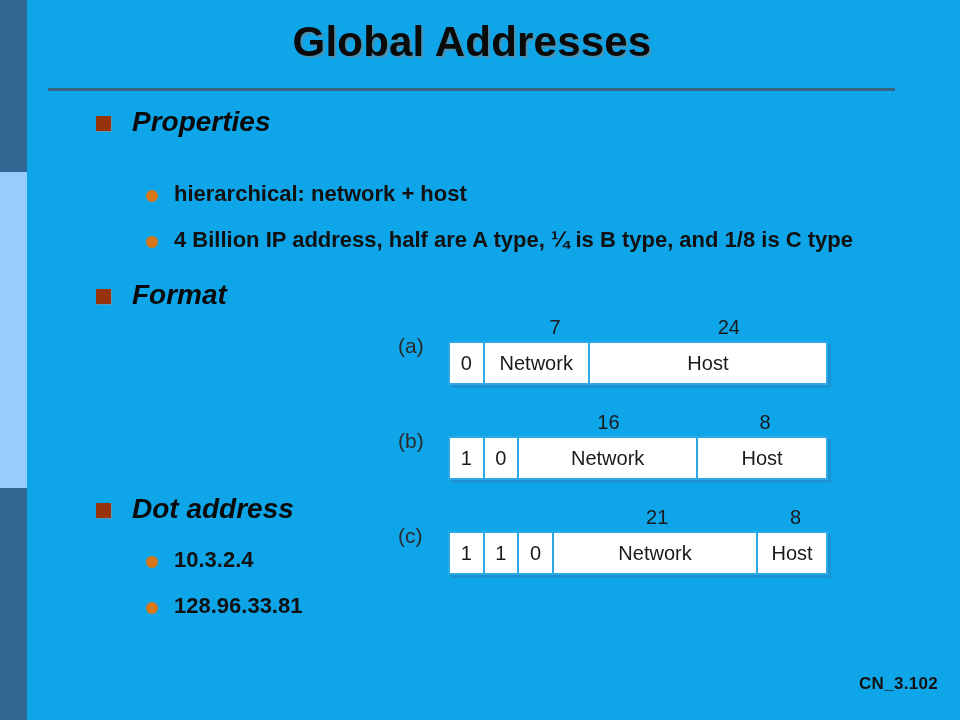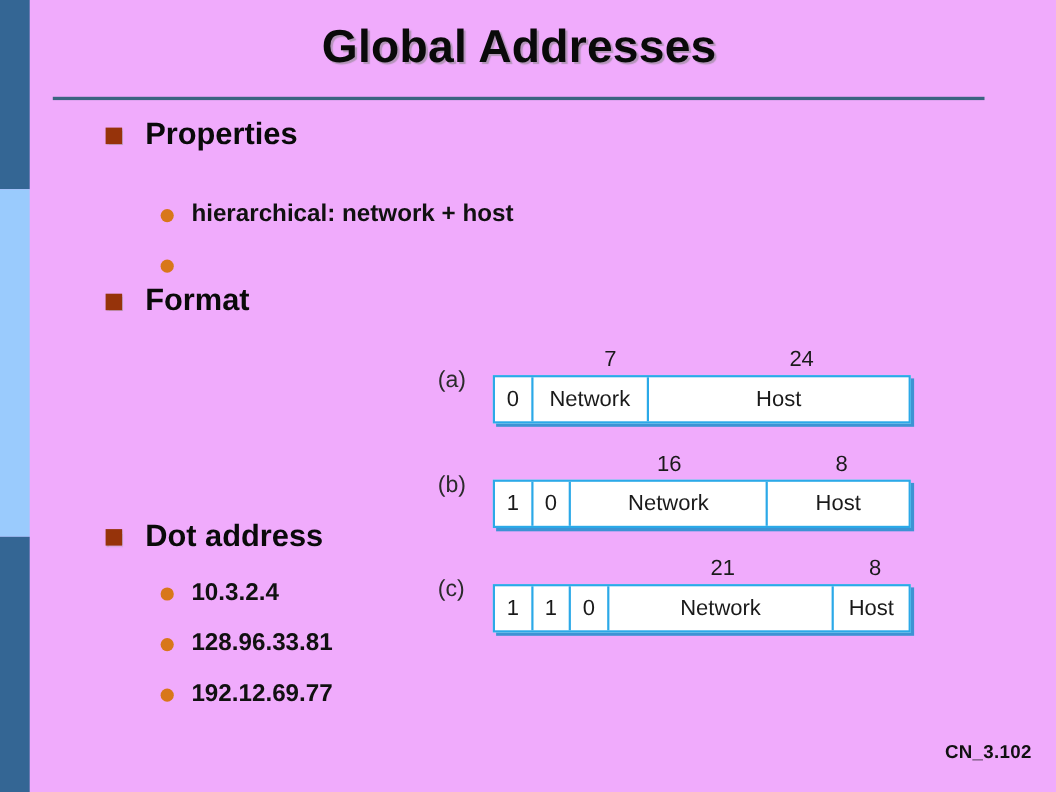--- a/index.html
+++ b/index.html
@@ -8,21 +8,21 @@
     padding: 0;
     background: #ffffff;
   }
   body {
     font-family: "Liberation Sans", "DejaVu Sans", sans-serif;
   }
   #slide {
     position: relative;
     width: 960px;
     height: 720px;
-    background: #f0abfc;
+    background: #0ea5e9;
     overflow: hidden;
   }
 
   
   .sidebar {
     position: absolute;
     left: 0;
     top: 0;
     width: 27px;
     height: 720px;
@@ -66,20 +66,21 @@
     top: 108px;
     width: 860px;
   }
   .lvl1 {
     position: relative;
     padding-left: 42px;
     font-size: 28px;
     font-weight: bold;
     color: #0a0a0a;
     line-height: 1.0;
+    font-style: italic;
   }
   .lvl1 .sq-bullet {
     position: absolute;
     left: 6px;
     top: 8px;
     width: 15px;
     height: 15px;
     background: #96330a;
     box-shadow: 1px 1px 1px rgba(150,150,150,0.5);
   }
@@ -211,20 +212,21 @@
 
     <div class="gap-2"></div>
     <div class="lvl2">
       <span class="rd-bullet"></span>
       <span>hierarchical: network + host</span>
     </div>
 
     <div class="gap-3"></div>
     <div class="lvl2">
       <span class="rd-bullet"></span>
+      <span>4 Billion IP address, half are A type, ¼ is B type, and 1/8 is C type</span>
     </div>
 
     <div class="gap-4"></div>
     <div class="lvl1">
       <span class="sq-bullet"></span>
       <span>Format</span>
     </div>
 
     <div class="gap-5"></div>
     <div class="lvl1">
@@ -238,24 +240,20 @@
       <span>10.3.2.4</span>
     </div>
 
     <div class="gap-7"></div>
     <div class="lvl2">
       <span class="rd-bullet"></span>
       <span>128.96.33.81</span>
     </div>
 
     <div class="gap-8"></div>
-    <div class="lvl2">
-      <span class="rd-bullet"></span>
-      <span>192.12.69.77</span>
-    </div>
 
   </div>
 
   <div class="figure" id="figure">
       <div class="fig-row fig-a">
         <div class="fig-label">(a)</div>
         <div class="fig-ticks">
           <div class="tick" style="left: 9%; width: 38%;">7</div>
           <div class="tick" style="left: 47%; width: 53%;">24</div>
         </div>

